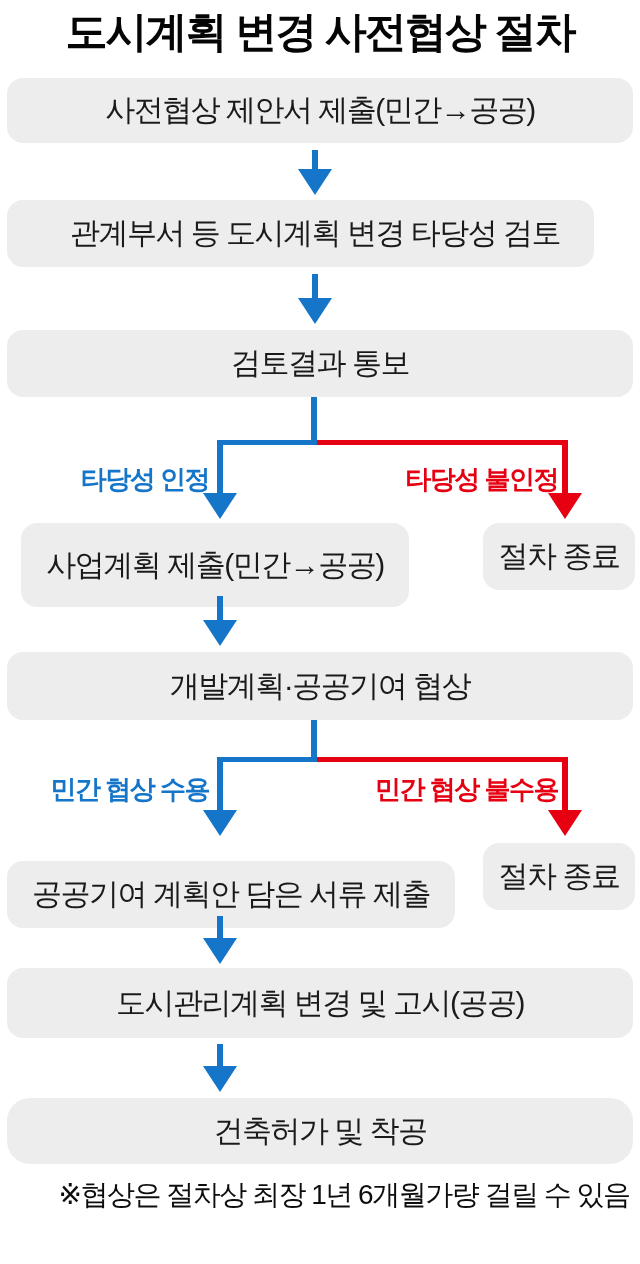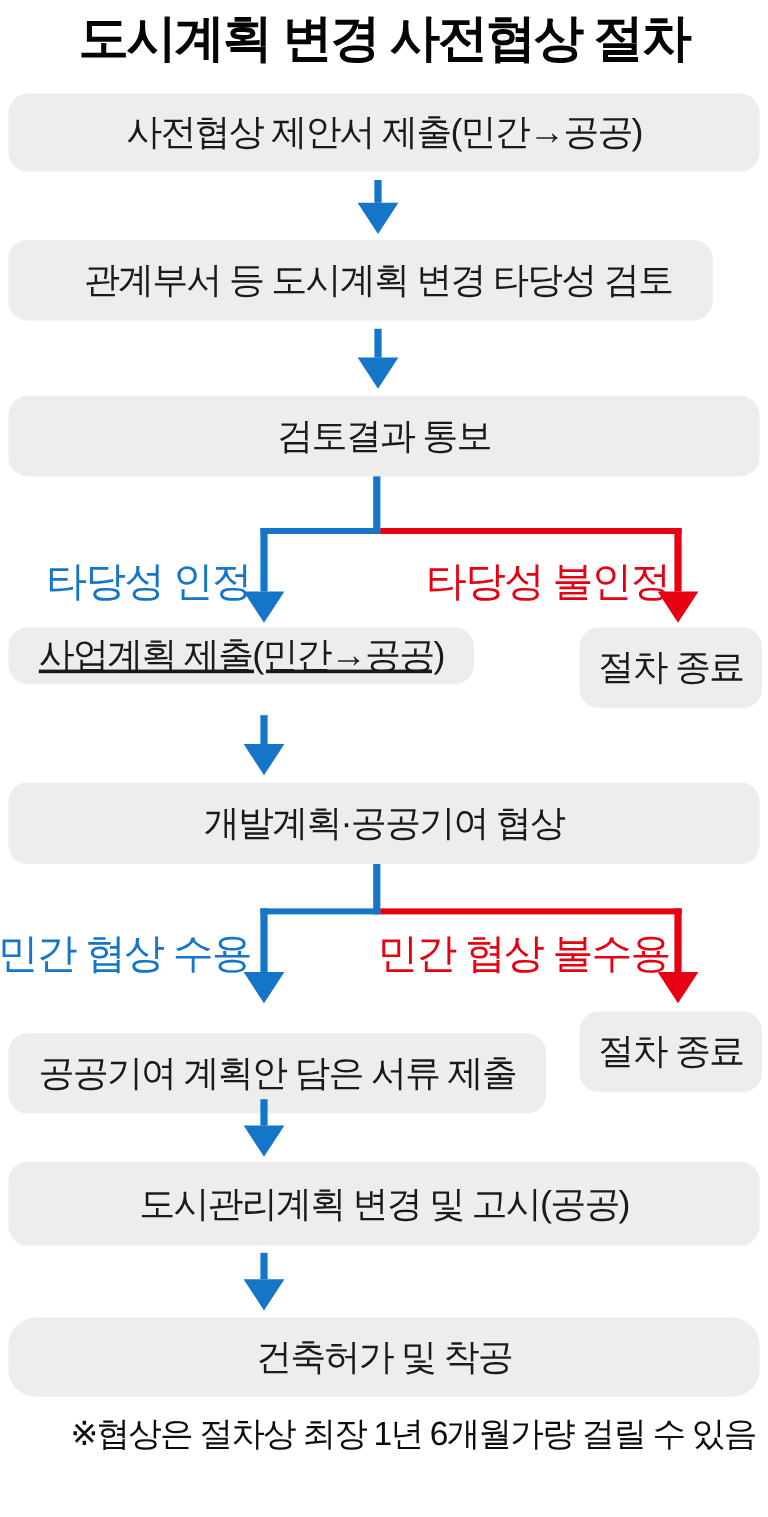--- a/index.html
+++ b/index.html
@@ -28,21 +28,21 @@
   .varrow .head{width:0;height:0;border-left:17px solid transparent;border-right:17px solid transparent;}
   .varrow.blue .stem{background:var(--blue);}
   .varrow.blue .head{border-top:26px solid var(--blue);}
   .varrow.red .stem{background:var(--red);}
   .varrow.red .head{border-top:26px solid var(--red);}
   .hbar{position:absolute;height:5px;}
   .hbar.blue{background:var(--blue);}
   .hbar.red{background:var(--red);}
   .vbar{position:absolute;width:6px;}
   .vbar.blue{background:var(--blue);}
-  .blabel{position:absolute;font-size:34px;font-weight:400;letter-spacing:-1.5px;white-space:nowrap;}
+  .blabel{position:absolute;font-size:26px;font-weight:700;letter-spacing:-1.5px;white-space:nowrap;}
   .blabel.blue{color:var(--blue);}
   .blabel.red{color:var(--red);}
   .footnote{
     position:absolute;top:1176px;left:0;width:100%;text-align:center;
     font-size:28px;color:#0d0d0d;letter-spacing:-1.5px;padding-left:24px;
   }
   .source{
     position:absolute;top:1264px;left:0;width:100%;text-align:left;
     font-size:19px;color:#222222;letter-spacing:-1px;
   }
@@ -79,21 +79,21 @@
     <div class="head"></div>
   </div>
   <div class="varrow red" style="left:548px;top:440px;height:79px;">
     <div class="stem"></div>
     <div class="head"></div>
   </div>
 
   <div class="blabel blue" style="right:431px;top:462px;">타당성 인정</div>
   <div class="blabel red" style="right:82px;top:462px;">타당성 불인정</div>
 
-  <div class="box" style="left:7px;top:523px;width:388px;height:47px;text-decoration:underline;">사업계획 제출(민간→공공)</div>
+  <div class="box" style="left:21px;top:523px;width:388px;height:84px;">사업계획 제출(민간→공공)</div>
   <div class="box" style="left:483px;top:523px;width:152px;height:67px;">절차 종료</div>
 
   <div class="varrow blue" style="left:203px;top:596px;height:50px;">
     <div class="stem"></div>
     <div class="head"></div>
   </div>
 
   <div class="box" style="left:7px;top:652px;width:626px;height:68px;">개발계획·공공기여 협상</div>
 
   <div class="vbar blue" style="left:311px;top:720px;height:42px;"></div>

